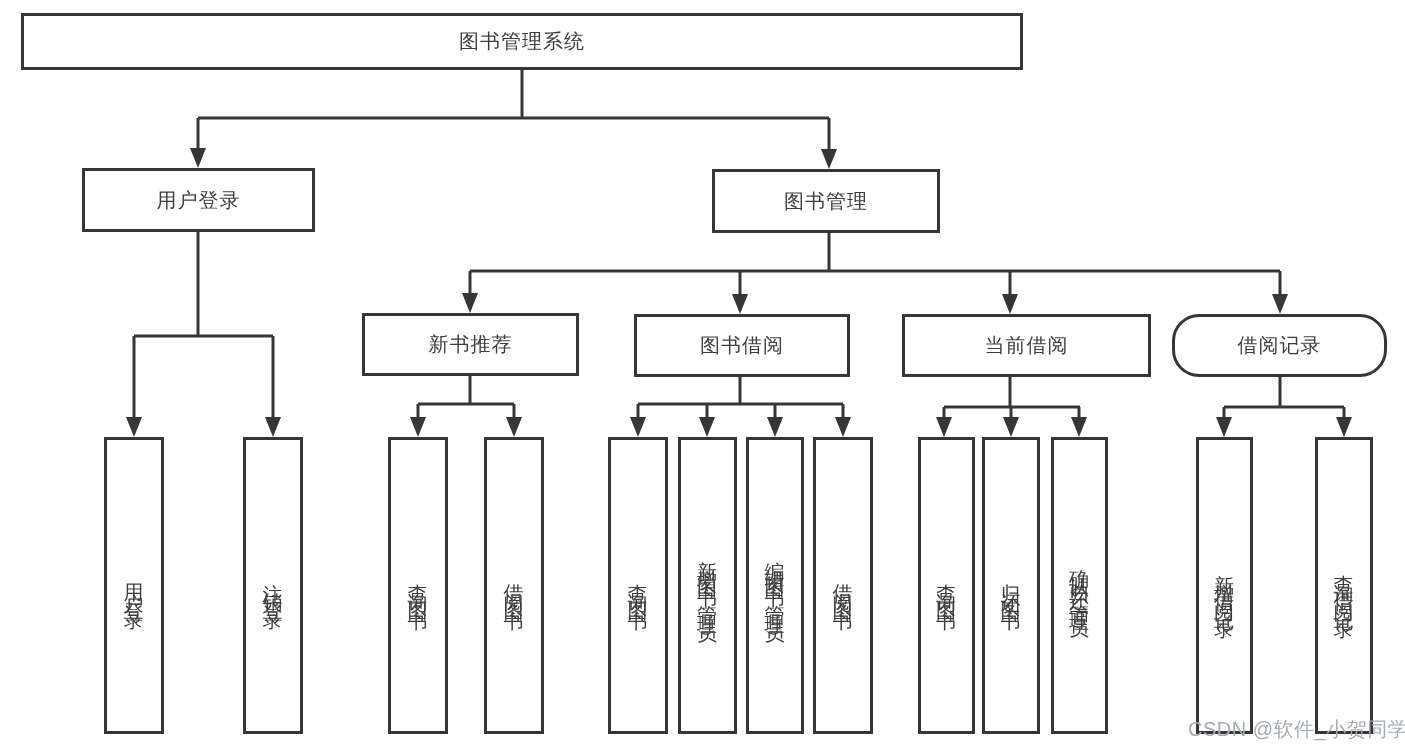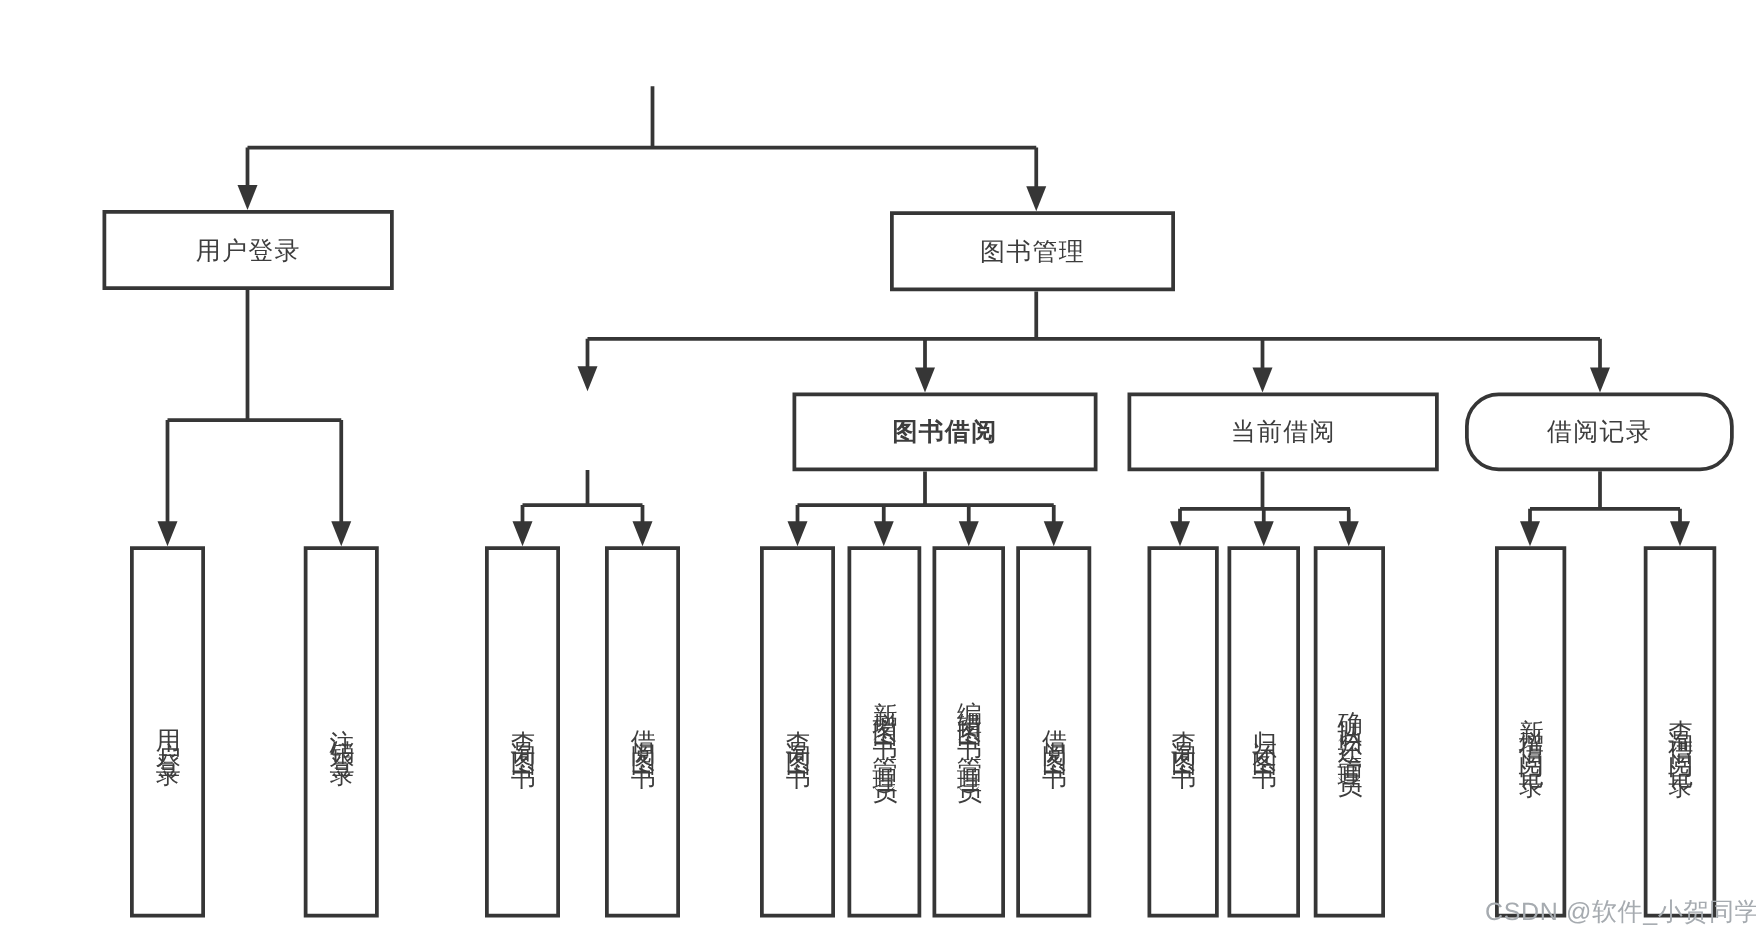--- a/index.html
+++ b/index.html
@@ -37,21 +37,21 @@
     white-space: normal;
     line-height: 1;
   }
   
   .n-root           { left: 21px;   top: 13px;  width: 1002px; height: 57px; }
   
   .n-user-login     { left: 82px;   top: 168px; width: 233px;  height: 64px; }
   .n-book-mgmt      { left: 712px;  top: 169px; width: 228px;  height: 64px; }
   
   .n-new-book-rec   { left: 362px;  top: 313px; width: 217px;  height: 63px; }
-  .n-book-borrow    { left: 634px;  top: 314px; width: 244px;  height: 63px; font-weight: bold; }
+  .n-book-borrow    { left: 634px;  top: 314px; width: 216px;  height: 63px; }
   .n-current-borrow { left: 902px;  top: 314px; width: 249px;  height: 63px; }
   .n-borrow-records { left: 1172px; top: 314px; width: 215px;  height: 63px; border-radius: 27px; }
   
   .leaf { top: 437px; height: 297px; }
   .l-user-login      { left: 104px;  width: 60px; }
   .l-logout          { left: 243px;  width: 60px; }
   .l-query-book-rec  { left: 388px;  width: 60px; }
   .l-borrow-book-rec { left: 484px;  width: 60px; }
   .l-query-book-bor  { left: 608px;  width: 60px; }
   .l-add-book        { left: 678px;  width: 59px; }
@@ -110,28 +110,34 @@
       <polygon points="767,417 783,417 775,437"></polygon>
       <polygon points="835,417 851,417 843,437"></polygon>
       <polygon points="936,417 952,417 944,437"></polygon>
       <polygon points="1003,417 1019,417 1011,437"></polygon>
       <polygon points="1071,417 1087,417 1079,437"></polygon>
       <polygon points="1216,417 1232,417 1224,437"></polygon>
       <polygon points="1336,417 1352,417 1344,437"></polygon>
     </g>
   </svg>
 
+  <div class="node n-root">
+    <span>图书管理系统</span>
+  </div>
 
   <div class="node n-user-login">
     <span>用户登录</span>
   </div>
   <div class="node n-book-mgmt">
     <span>图书管理</span>
   </div>
 
+  <div class="node n-new-book-rec">
+    <span>新书推荐</span>
+  </div>
   <div class="node n-book-borrow">
     <span>图书借阅</span>
   </div>
   <div class="node n-current-borrow">
     <span>当前借阅</span>
   </div>
   <div class="node n-borrow-records">
     <span>借阅记录</span>
   </div>
 

